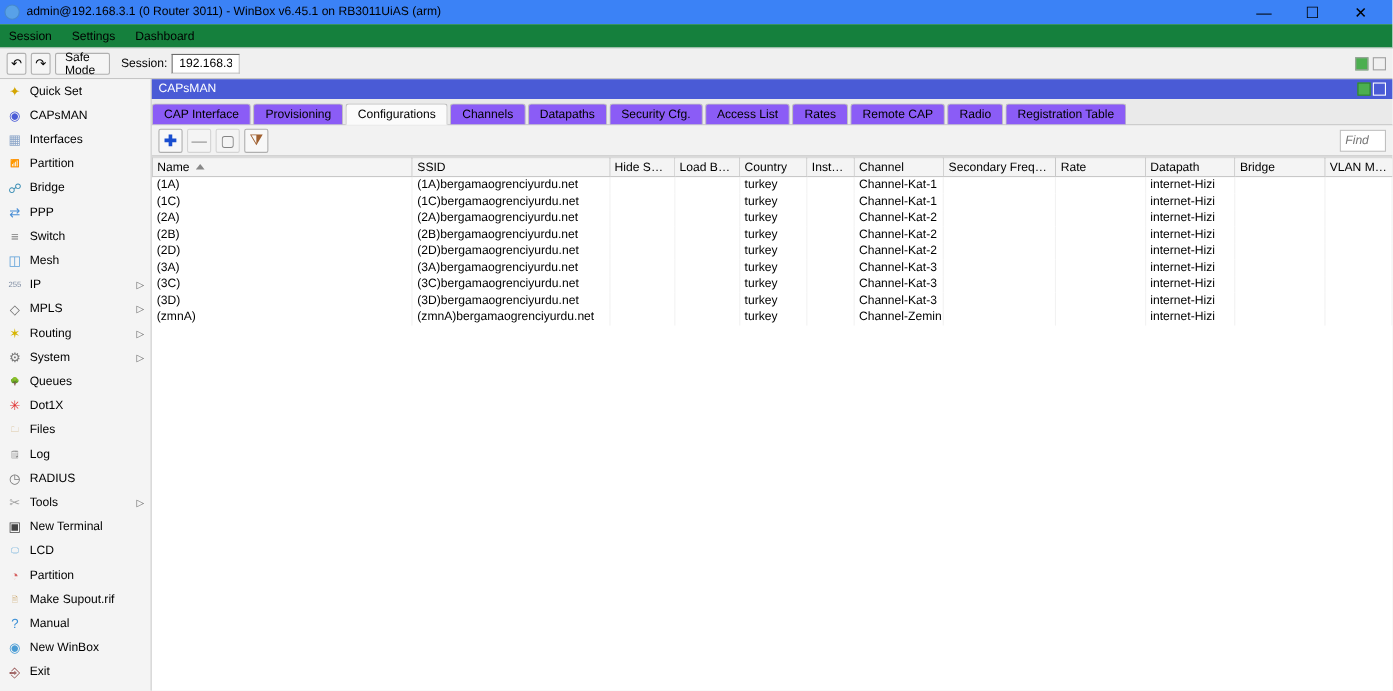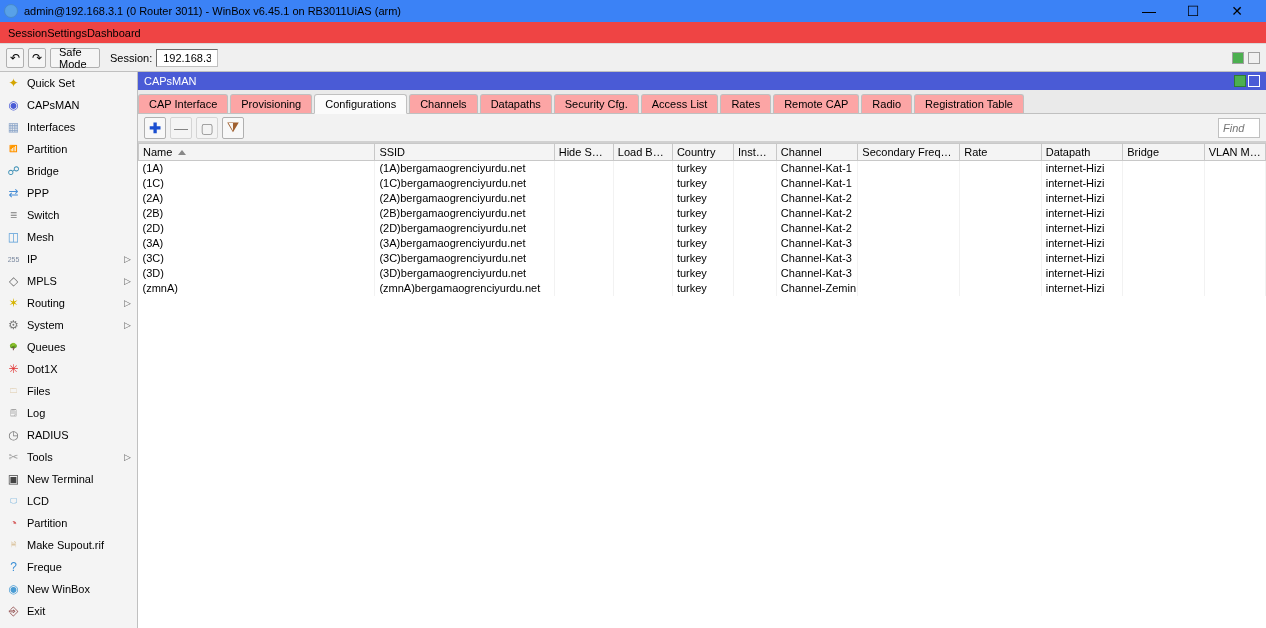--- a/index.html
+++ b/index.html
@@ -4,21 +4,21 @@
   <style>
     * { margin: 0; padding: 0; box-sizing: border-box; font-family: Tahoma, Arial, sans-serif; font-size: 11px; }
     body { width: 1266px; height: 628px; background: #f0f0f0; overflow: hidden; display: flex; flex-direction: column; }
 
     .titlebar { background: #3b82f6; height: 22px; display: flex; align-items: center; padding: 0 4px; }
     .titlebar-icon { width: 14px; height: 14px; border-radius: 50%; background: #58a1e8; margin-right: 6px; border: 1px solid #4689cc; }
     .titlebar-text { flex: 1; color: #000; }
     .window-controls { display: flex; gap: 18px; padding-right: 12px; }
     .window-btn { width: 26px; height: 20px; display: flex; align-items: center; justify-content: center; cursor: default; font-size: 14px; }
 
-    .menubar { background: #ef4444; height: 22px; display: flex; align-items: center; padding: 0 8px; border-bottom: 1px solid #d9d9d9; text-align: center; }
+    .menubar { background: #15803d; height: 22px; display: flex; align-items: center; gap: 18px; padding: 0 8px; border-bottom: 1px solid #d9d9d9; text-align: center; }
     .menu-item { color: #000; cursor: default; }
 
     .toolbar { background: #f0f0f0; height: 28px; display: flex; align-items: center; gap: 4px; padding: 0 6px; border-bottom: 1px solid #c0c0c0; }
     .tb-btn { border: 1px solid #b0b0b0; background: #f5f5f5; padding: 2px 8px; height: 20px; display: flex; align-items: center; justify-content: center; border-radius: 2px; }
     .tb-arrow { width: 18px; font-size: 12px; }
     .tb-safe { width: 50px; }
     .tb-session-label { margin-left: 6px; }
     .tb-session-input { border: 1px inset #c0c0c0; background: #fff; padding: 2px 6px; width: 62px; height: 18px; }
     .tb-right { margin-left: auto; display: flex; gap: 4px; }
     .tb-sq { width: 12px; height: 12px; border: 1px solid #a0a0a0; }
@@ -33,21 +33,21 @@
 
     .content { flex: 1; display: flex; flex-direction: column; background: #f0f0f0; }
 
     .panel-title { background: #4a5bd6; color: #fff; height: 18px; display: flex; align-items: center; padding: 0 6px; }
     .panel-title-text { flex: 1; }
     .panel-title-right { display: flex; gap: 2px; }
     .pt-icon { width: 12px; height: 12px; border: 1px solid #fff; }
     .pt-icon.green { background: #4caf50; border-color: #2e7d32; }
 
     .tabs { display: flex; align-items: flex-end; background: #eaeaea; border-bottom: 1px solid #c0c0c0; height: 24px; }
-    .tab { border: 1px solid #c0c0c0; border-bottom: none; background: #fca5a5; padding: 3px 10px; margin-right: 2px; color: #000; border-radius: 3px 3px 0 0; }
+    .tab { border: 1px solid #c0c0c0; border-bottom: none; background: #8b5cf6; padding: 3px 10px; margin-right: 2px; color: #000; border-radius: 3px 3px 0 0; }
     .tab.active { background: #fbfbfb; font-weight: normal; border-bottom: 1px solid #fbfbfb; position: relative; top: 1px; }
 
     .panel-tb { display: flex; align-items: center; gap: 4px; height: 28px; padding: 0 6px; background: #f2f2f2; border-bottom: 1px solid #d0d0d0; }
     .ptb-btn { width: 22px; height: 22px; border: 1px solid #b0b0b0; background: #f8f8f8; display: flex; align-items: center; justify-content: center; border-radius: 2px; font-size: 14px; }
     .ptb-btn.disabled { opacity: 0.45; }
     .ptb-find { margin-left: auto; }
     .ptb-find input { height: 20px; border: 1px solid #c0c0c0; padding: 2px 4px; width: 42px; font-style: italic; color: #888; }
 
     .table-wrap { flex: 1; background: #fff; overflow: auto; border-top: 1px solid #d0d0d0; }
     table { border-collapse: collapse; width: 100%; table-layout: fixed; }
@@ -176,21 +176,21 @@
       <div class="side-item">
         <span class="side-icon" style="color: rgb(214, 96, 96); font-size: 12px;">◔</span>
         <span>Partition</span>
       </div>
       <div class="side-item">
         <span class="side-icon" style="color: rgb(200, 160, 96); font-size: 7px;">🗎</span>
         <span>Make Supout.rif</span>
       </div>
       <div class="side-item">
         <span class="side-icon" style="color: rgb(58, 143, 214); font-size: 12px;">?</span>
-        <span>Freque</span>
+        <span>Manual</span>
       </div>
       <div class="side-item">
         <span class="side-icon" style="color: rgb(74, 156, 212); font-size: 12px;">◉</span>
         <span>New WinBox</span>
       </div>
       <div class="side-item">
         <span class="side-icon" style="color: rgb(138, 64, 64); font-size: 12px;">⎆</span>
         <span>Exit</span>
       </div>
     </div>

